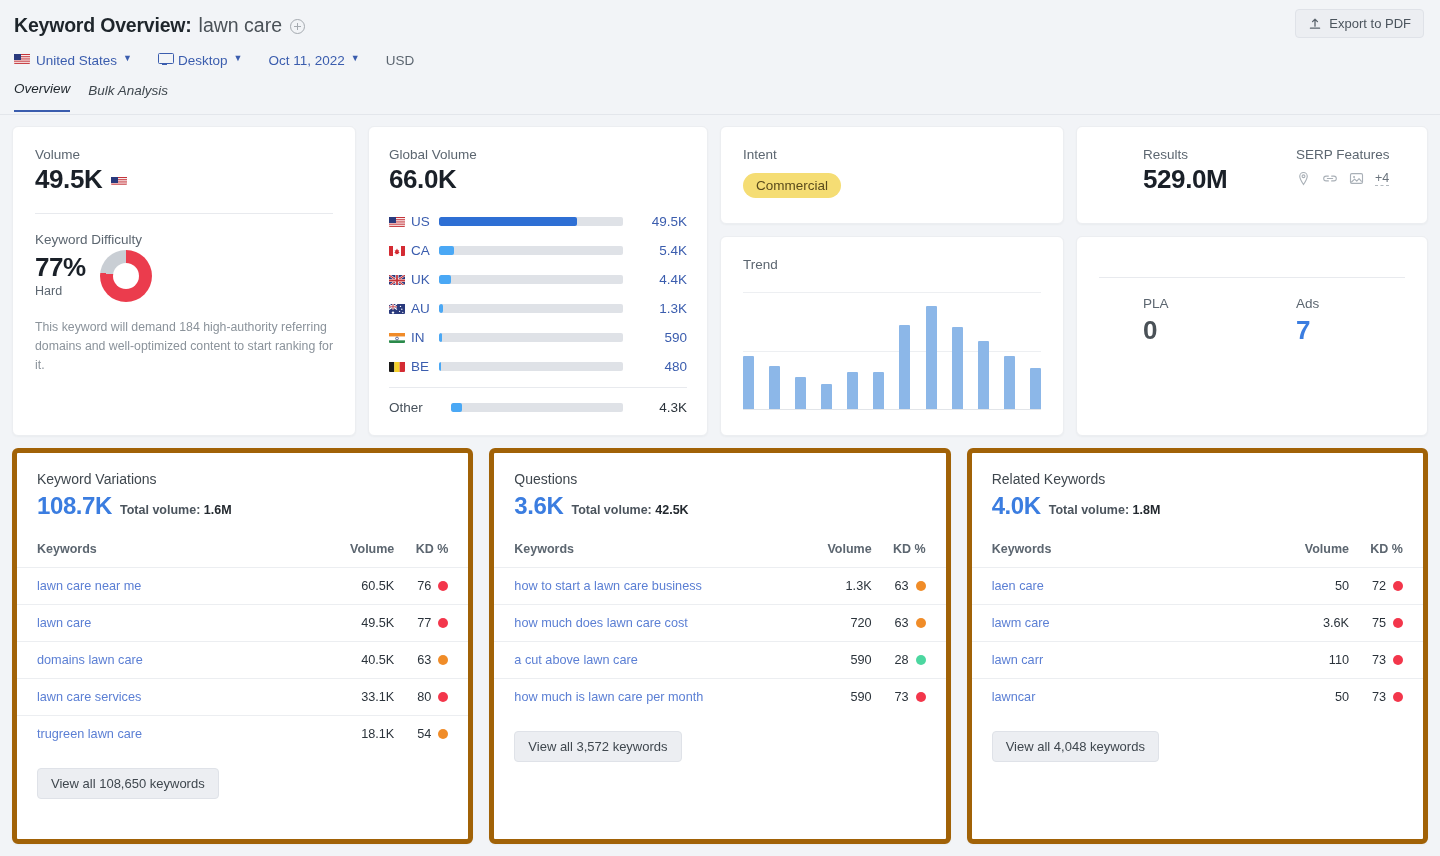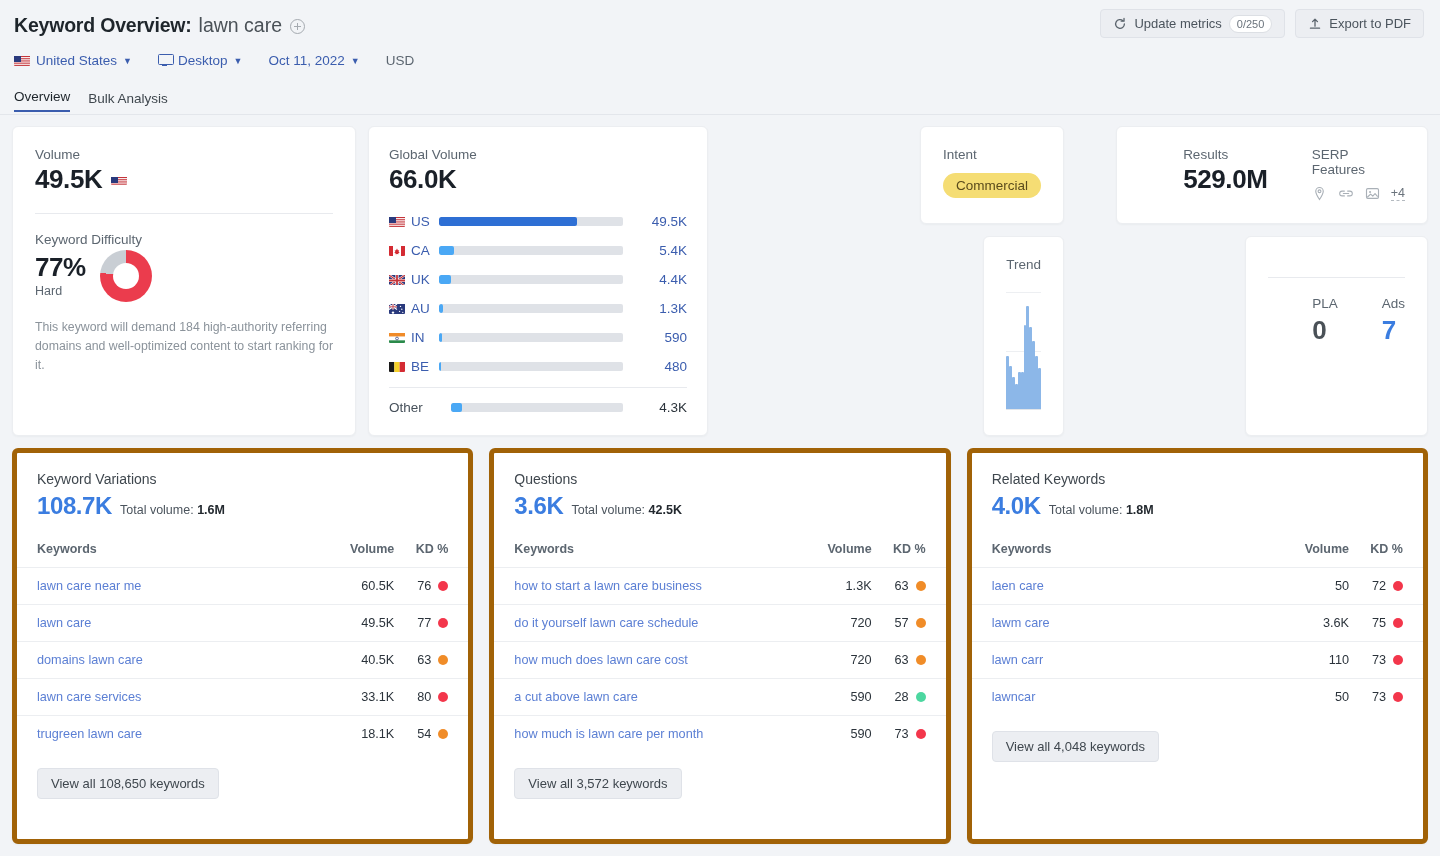--- a/index.html
+++ b/index.html
@@ -22,38 +22,38 @@
     border: 1.3px solid #a5aab0; margin-left: 8px; position: relative; top: 1px;
     display: inline-block; cursor: pointer;
   }
   .plus-circle:before, .plus-circle:after {
     content: ""; position: absolute; background: #a5aab0;
   }
   .plus-circle:before { left: 3px; top: 6px; width: 7px; height: 1.3px; }
   .plus-circle:after  { top: 3px; left: 6px; height: 7px; width: 1.3px; }
 
   .filters { display: flex; align-items: center; height: 30px; margin-top: 5px; gap: 0; }
-  .filt { display: flex; align-items: center; font-size: 13.5px; color: #3b5dae; cursor: pointer; margin-right: 26px; }
+  .filt { display: flex; align-items: flex-start; font-size: 13.5px; color: #3b5dae; cursor: pointer; margin-right: 26px; }
   .filt.plain { color: #5c6670; cursor: default; margin-right: 0; }
   .flag {
     width: 16px; height: 11px; margin-right: 6px; border-radius: 1px;
     display: inline-block; position: relative; overflow: hidden; flex: 0 0 auto;
   }
   .caret { margin-left: 6px; font-size: 9px; color: #3b5dae; line-height: 1; position: relative; top: 1px; }
   .mon-icon { width: 14px; height: 13px; margin-right: 6px; position: relative; flex: 0 0 auto; }
   .mon-icon:before {
     content: ""; position: absolute; left: 0; top: 0; width: 14px; height: 9.5px;
     border: 1.4px solid #3b5dae; border-radius: 1.5px;
   }
   .mon-icon:after {
     content: ""; position: absolute; left: 4.5px; top: 10.5px; width: 5px; height: 1.6px; background: #3b5dae;
   }
 
   .tabs { display: flex; align-items: flex-end; gap: 18px; margin-top: 11px; height: 26px; }
-  .tab { font-size: 13.5px; color: #3f474e; padding-bottom: 6px; cursor: pointer; }
+  .tab { font-size: 13.5px; color: #3f474e; padding-bottom: 14px; cursor: pointer; font-style: italic; }
   .tab.active { color: #1e252b; border-bottom: 2.5px solid #3b5dae; }
   .hdr-sep { position: absolute; left: 0; right: 0; top: 114px; height: 1px; background: #e3e6eb; }
 
   .hdr-actions { position: absolute; right: 16px; top: 9px; display: flex; gap: 10px; }
   .btn {
     display: flex; align-items: center; gap: 7px;
     height: 29px; padding: 0 12px; border-radius: 4px;
     border: 1px solid #dfe2e8; background: #eceef2;
     font-size: 13px; color: #4b545d; cursor: pointer;
   }
@@ -64,21 +64,21 @@
   .ico-refresh, .ico-export { width: 14px; height: 14px; flex: 0 0 auto; }
 
   
   .grid-top {
     position: absolute; left: 12px; top: 126px;
     width: 1416px; height: 310px;
     display: grid;
     grid-template-columns: 344px 340px 344px 352px;
     gap: 12px;
   }
-  .col { display: flex; flex-direction: column; gap: 12px; align-items: flex-end; }
+  .col { display: flex; flex-direction: column; gap: 12px; }
   .card {
     background: #fff; border: 1px solid #eceef1; border-radius: 6px;
     box-shadow: 0 1px 2px rgba(30,40,60,0.04);
   }
   .lbl { font-size: 13.5px; color: #5c6670; }
   .big { font-size: 26px; font-weight: bold; color: #1a2028; letter-spacing: -0.4px; line-height: 1.05; }
 
   
   .card-vol { padding: 20px 22px 18px 22px; height: 310px; }
   .vol-val { display: flex; align-items: center; gap: 9px; margin-top: 4px; }
@@ -136,21 +136,21 @@
   .grid-bot {
     position: absolute; left: 12px; top: 448px;
     width: 1416px; height: 396px;
     display: grid; grid-template-columns: repeat(3, 1fr); gap: 16px;
   }
   .tcard { background: #fff; border: 5px solid #a16207; border-radius: 6px; box-shadow: 0 1px 2px rgba(30,40,60,0.04); padding: 18px 0 0 0; display: flex; flex-direction: column; }
   .tc-head { padding: 0 20px; }
   .tc-title { font-size: 14px; color: #3f474e; }
   .tc-sum { display: flex; align-items: baseline; gap: 8px; margin-top: 5px; }
   .tc-big { font-size: 24px; font-weight: bold; color: #3b7de0; letter-spacing: -0.4px; }
-  .tc-tv { font-size: 12.5px; color: #4b545d; }
+  .tc-tv { font-size: 12.5px; color: #4b545d; font-weight: bold; }
   .tc-tv b { color: #23292f; }
   table { width: 100%; border-collapse: collapse; margin-top: 18px; }
   th { font-size: 12.5px; color: #5c6670; font-weight: bold; padding: 4px 0 11px 0; text-align: right; }
   th.kw { text-align: left; padding-left: 20px; }
   th.kd { padding-right: 20px; width: 74px; }
   th.vol { width: 80px; }
   td { font-size: 12.7px; padding: 11px 0; border-top: 1px solid #eceef1; text-align: right; }
   td.kw { text-align: left; padding-left: 20px; color: #5b7fd4; cursor: pointer; }
   td.vol { color: #2b333b; }
   td.kd { padding-right: 20px; color: #2b333b; }
@@ -207,28 +207,20 @@
 
       <div class="filt plain">USD</div>
     </div>
 
     <div class="tabs">
       <div class="tab active">Overview</div>
       <div class="tab">Bulk Analysis</div>
     </div>
 
     <div class="hdr-actions">
-      <div class="btn">
-        <svg class="ico-refresh" viewBox="0 0 16 16">
-          <path d="M13 8a5 5 0 1 1-1.6-3.7" fill="none" stroke="#5b646d" stroke-width="1.5" stroke-linecap="round"></path>
-          <path d="M12.6 1.6v3.2H9.4" fill="none" stroke="#5b646d" stroke-width="1.5" stroke-linecap="round" stroke-linejoin="round"></path>
-        </svg>
-        <span>Update metrics</span>
-        <span class="pill">0/250</span>
-      </div>
       <div class="btn">
         <svg class="ico-export" viewBox="0 0 16 16">
           <path d="M8 10.5V2.5M8 2.5 5.2 5.3M8 2.5l2.8 2.8" fill="none" stroke="#5b646d" stroke-width="1.5" stroke-linecap="round" stroke-linejoin="round"></path>
           <path d="M2.8 12.8h10.4" fill="none" stroke="#5b646d" stroke-width="1.5" stroke-linecap="round"></path>
         </svg>
         <span>Export to PDF</span>
       </div>
     </div>
     <div class="hdr-sep"></div>
   </div>
@@ -547,30 +539,20 @@
               <td class="kw">how to start a lawn care business</td>
               <td class="vol">1.3K</td>
               <td class="kd">
                 <span class="kd-cell">
                   <span>63</span>
                   <span class="dot" style="background:#f08c28"></span>
                 </span>
               </td>
             </tr>
             <tr>
-              <td class="kw">do it yourself lawn care schedule</td>
-              <td class="vol">720</td>
-              <td class="kd">
-                <span class="kd-cell">
-                  <span>57</span>
-                  <span class="dot" style="background:#f08c28"></span>
-                </span>
-              </td>
-            </tr>
-            <tr>
               <td class="kw">how much does lawn care cost</td>
               <td class="vol">720</td>
               <td class="kd">
                 <span class="kd-cell">
                   <span>63</span>
                   <span class="dot" style="background:#f08c28"></span>
                 </span>
               </td>
             </tr>
             <tr>

